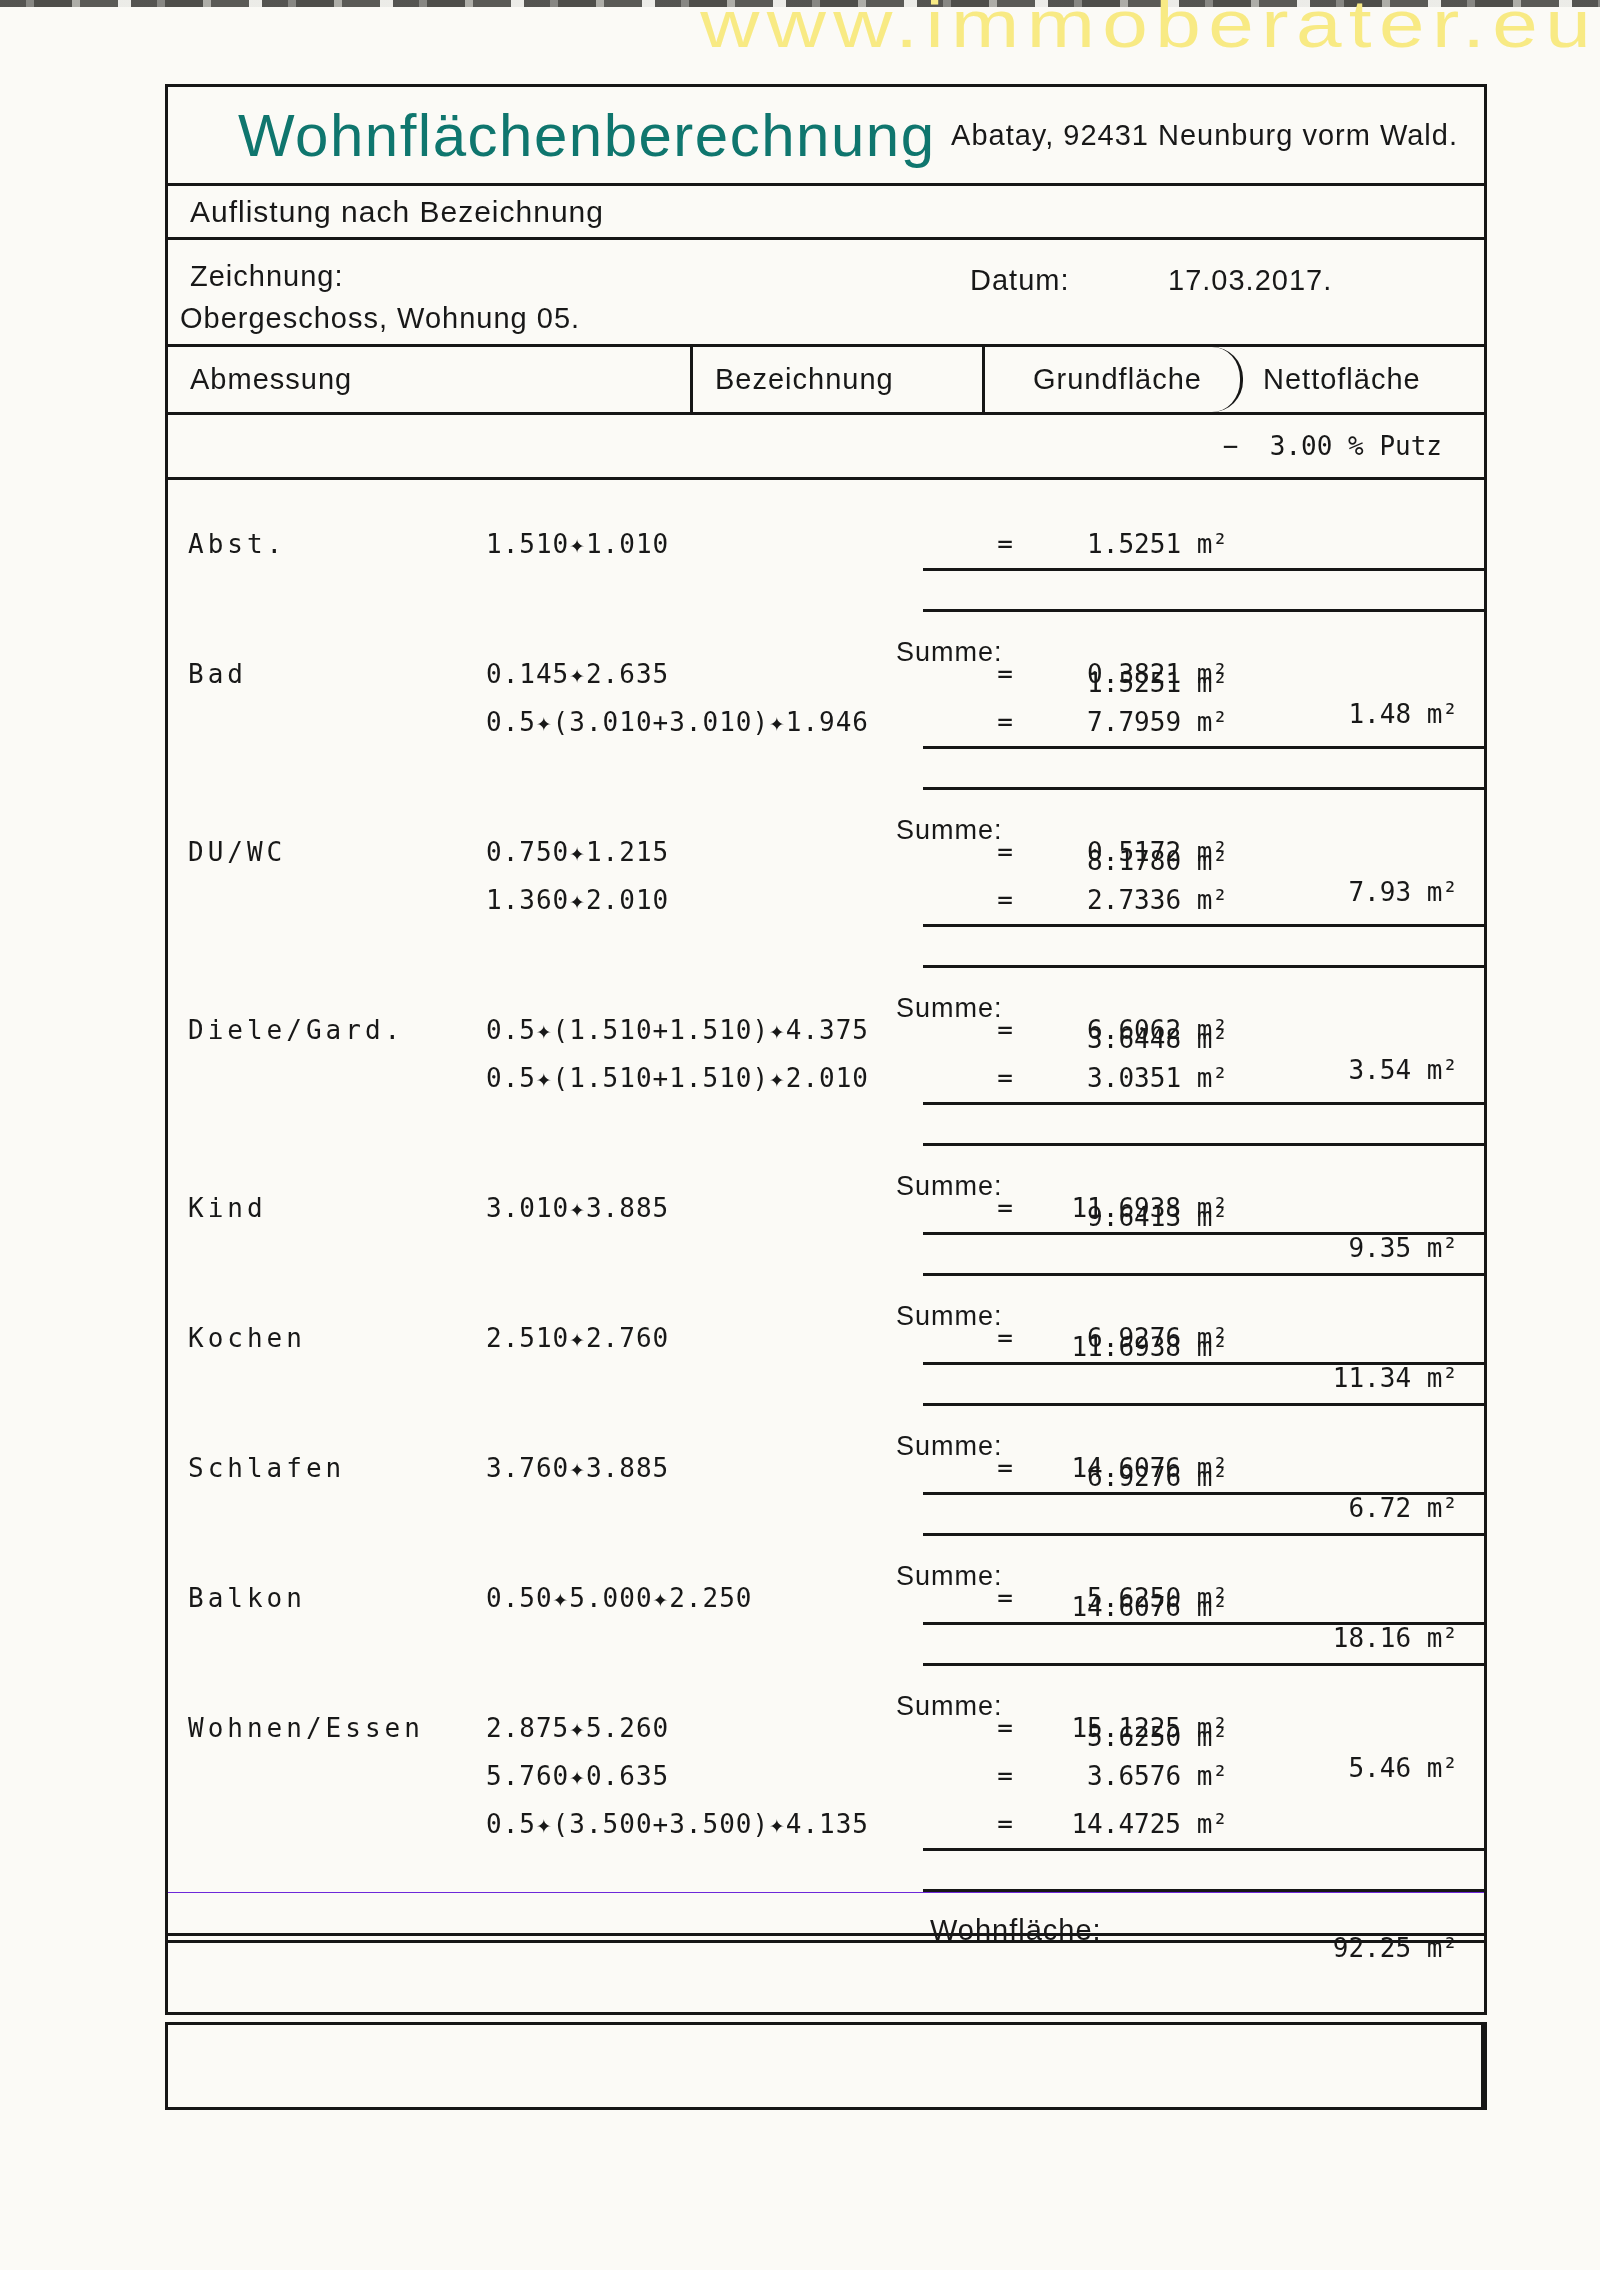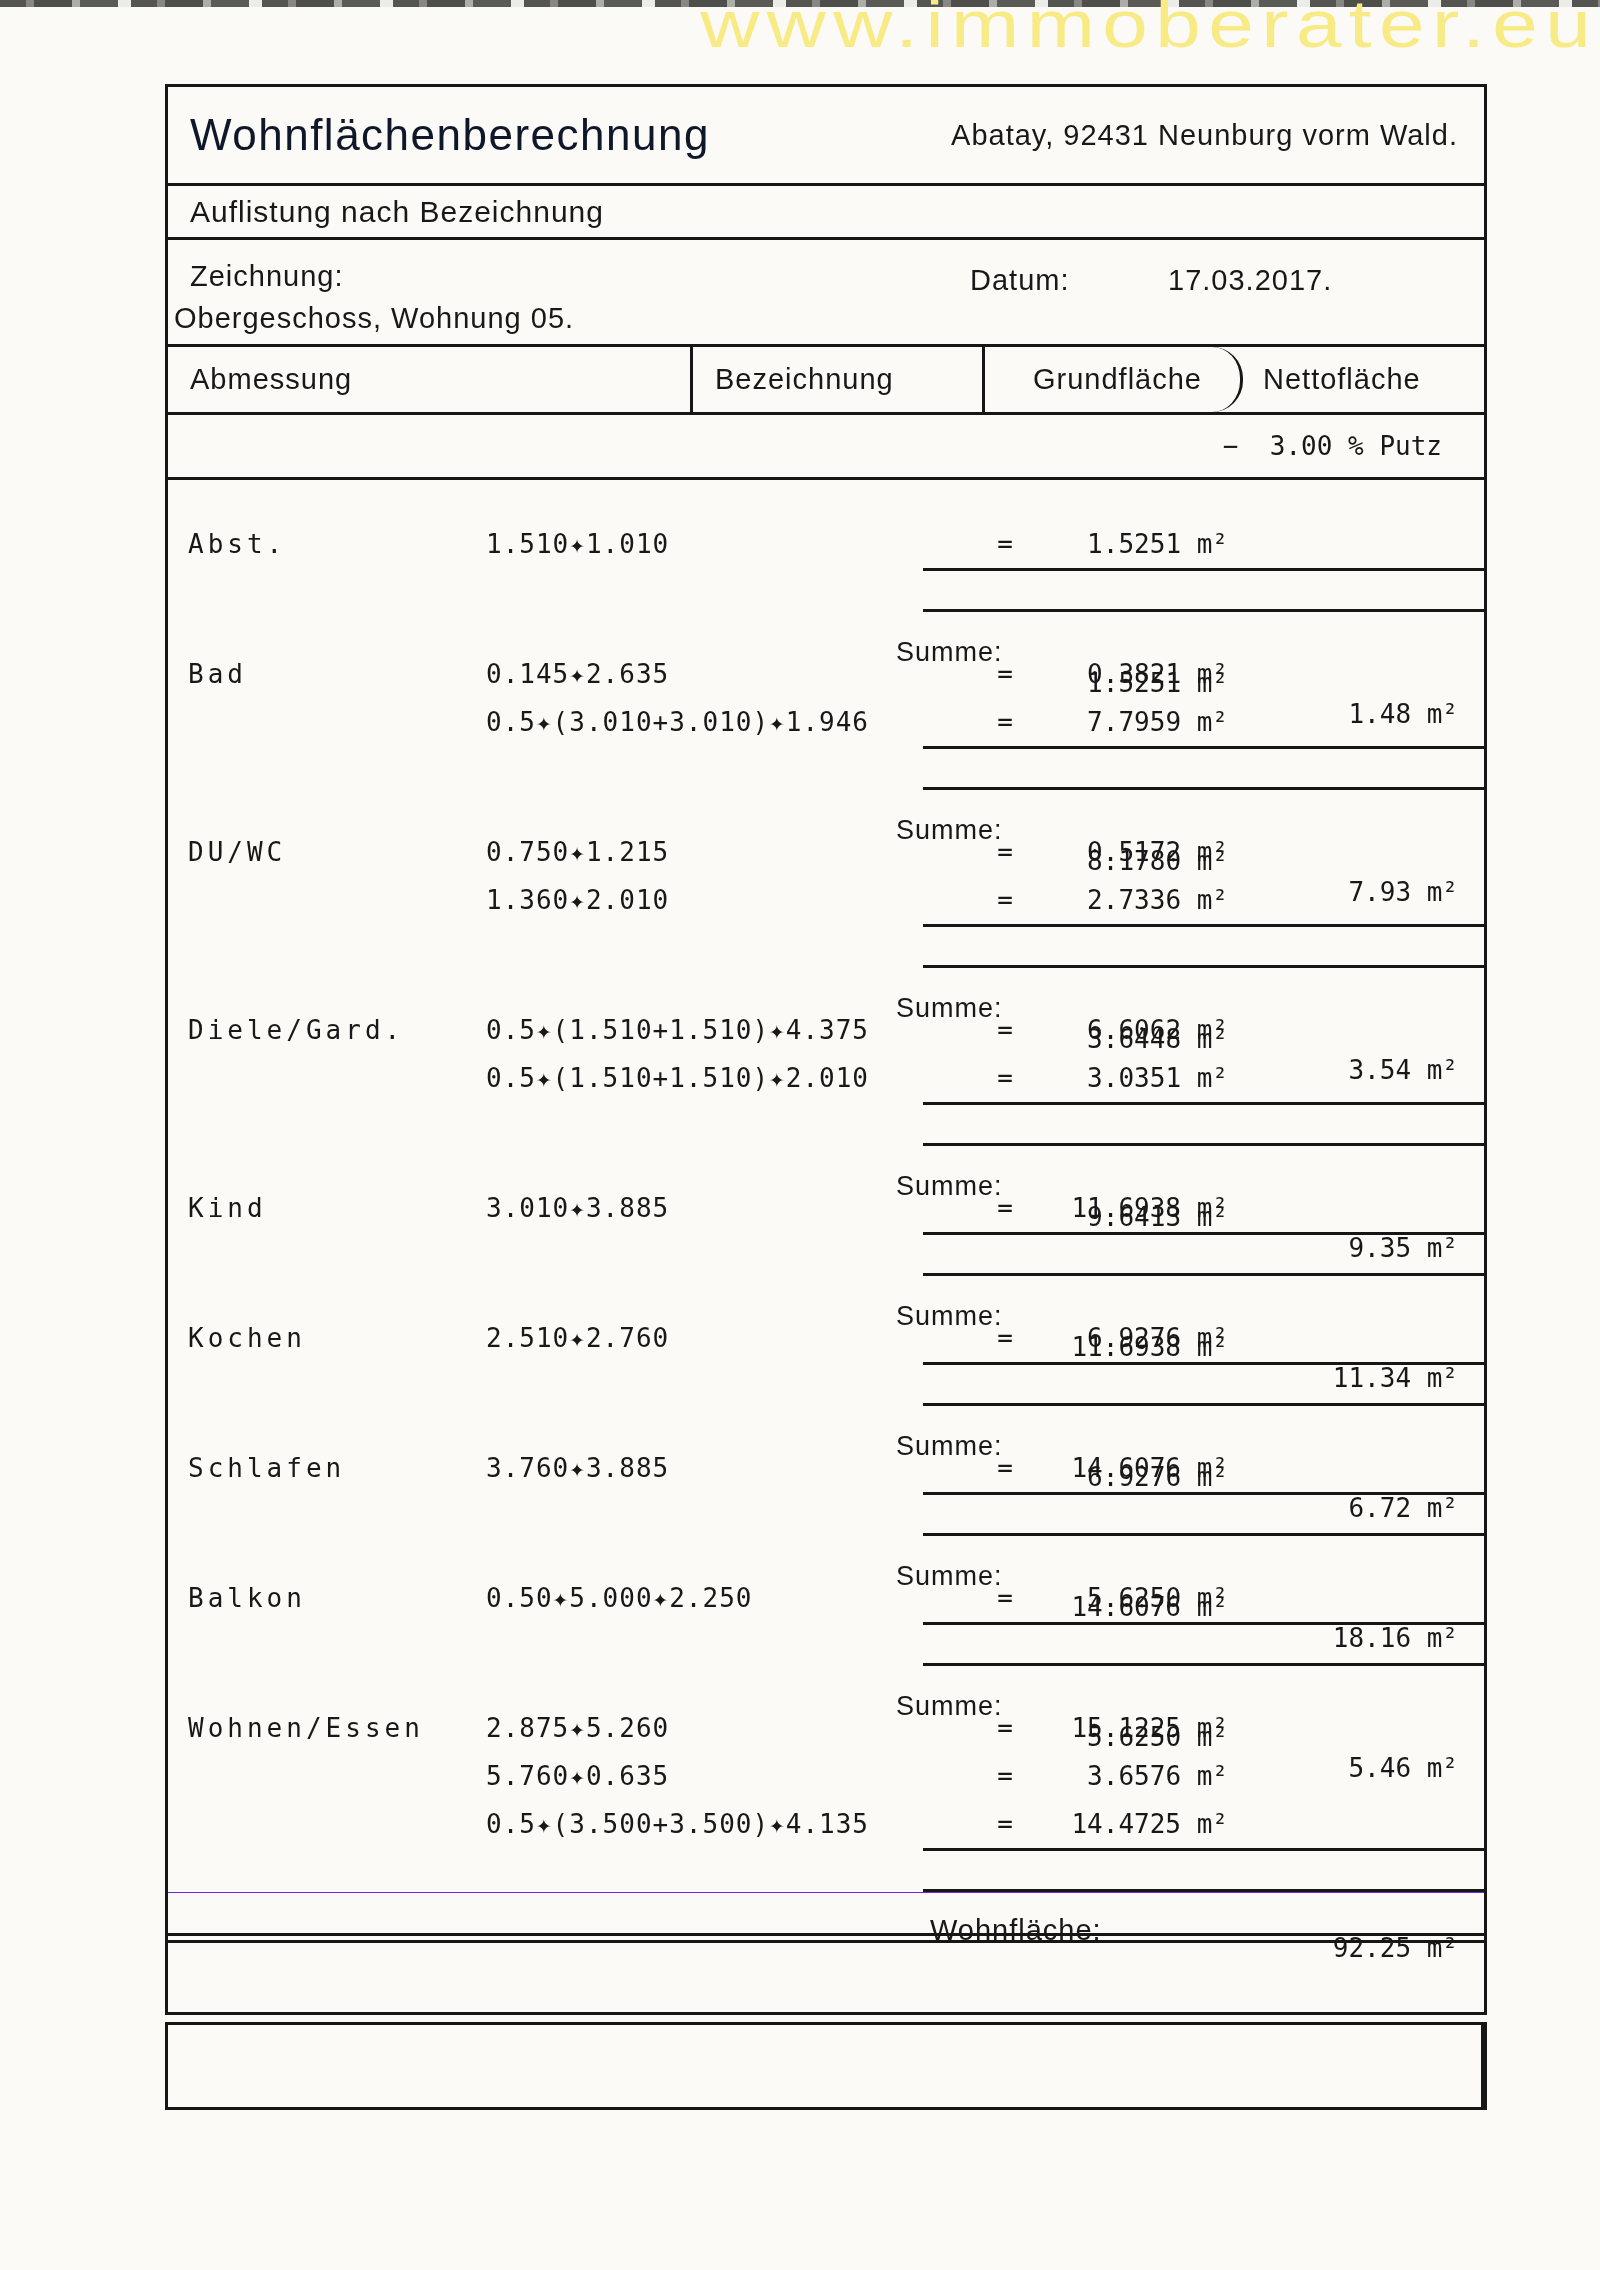--- a/index.html
+++ b/index.html
@@ -21,27 +21,27 @@
     transform:scaleX(1.24);transform-origin:top right;
   }
   
   .sheet{
     position:absolute;left:165px;top:84px;width:1322px;height:1931px;
     box-sizing:border-box;border:3px solid #161616;background:transparent;
   }
   .row{box-sizing:border-box;border-bottom:3px solid #161616;}
   .title-row{height:99px;display:flex;justify-content:space-between;align-items:center;
     padding:0 26px 0 22px;}
-  .doc-title{font-size:44px;letter-spacing:1.5px;color:#0f172a;}
+  .doc-title{font-size:60px;letter-spacing:1.5px;color:#0f766e;margin-left:48px;}
   .doc-address{font-size:29px;letter-spacing:1px;}
   .subtitle-row{height:54px;display:flex;align-items:center;padding-left:22px;
     font-size:30px;letter-spacing:1px;}
   .drawing-row{height:107px;position:relative;font-size:29px;letter-spacing:1px;}
   .z-label{position:absolute;left:22px;top:20px;}
-  .z-value{position:absolute;left:6px;top:62px;}
+  .z-value{position:absolute;left:12px;top:62px;}
   .d-label{position:absolute;left:802px;top:24px;}
   .d-value{position:absolute;left:1000px;top:24px;}
   .cols-row{height:68px;display:flex;font-size:29px;letter-spacing:1px;}
   .cols-row .cell{box-sizing:border-box;display:flex;align-items:center;height:100%;}
   .c1{width:292px;border-right:3px solid #161616;padding-left:22px;}
   .c2{width:525px;border-right:3px solid #161616;padding-left:22px;}
   .c3{width:258px;border-right:3px solid #161616;padding-left:48px;border-radius:31px;}
   .c4{flex:1;padding-left:20px;}
   .putz-row{height:65px;display:flex;justify-content:flex-end;align-items:center;
     padding-right:42px;font-family:"DejaVu Sans Mono",monospace;font-size:26px;white-space:pre;}

